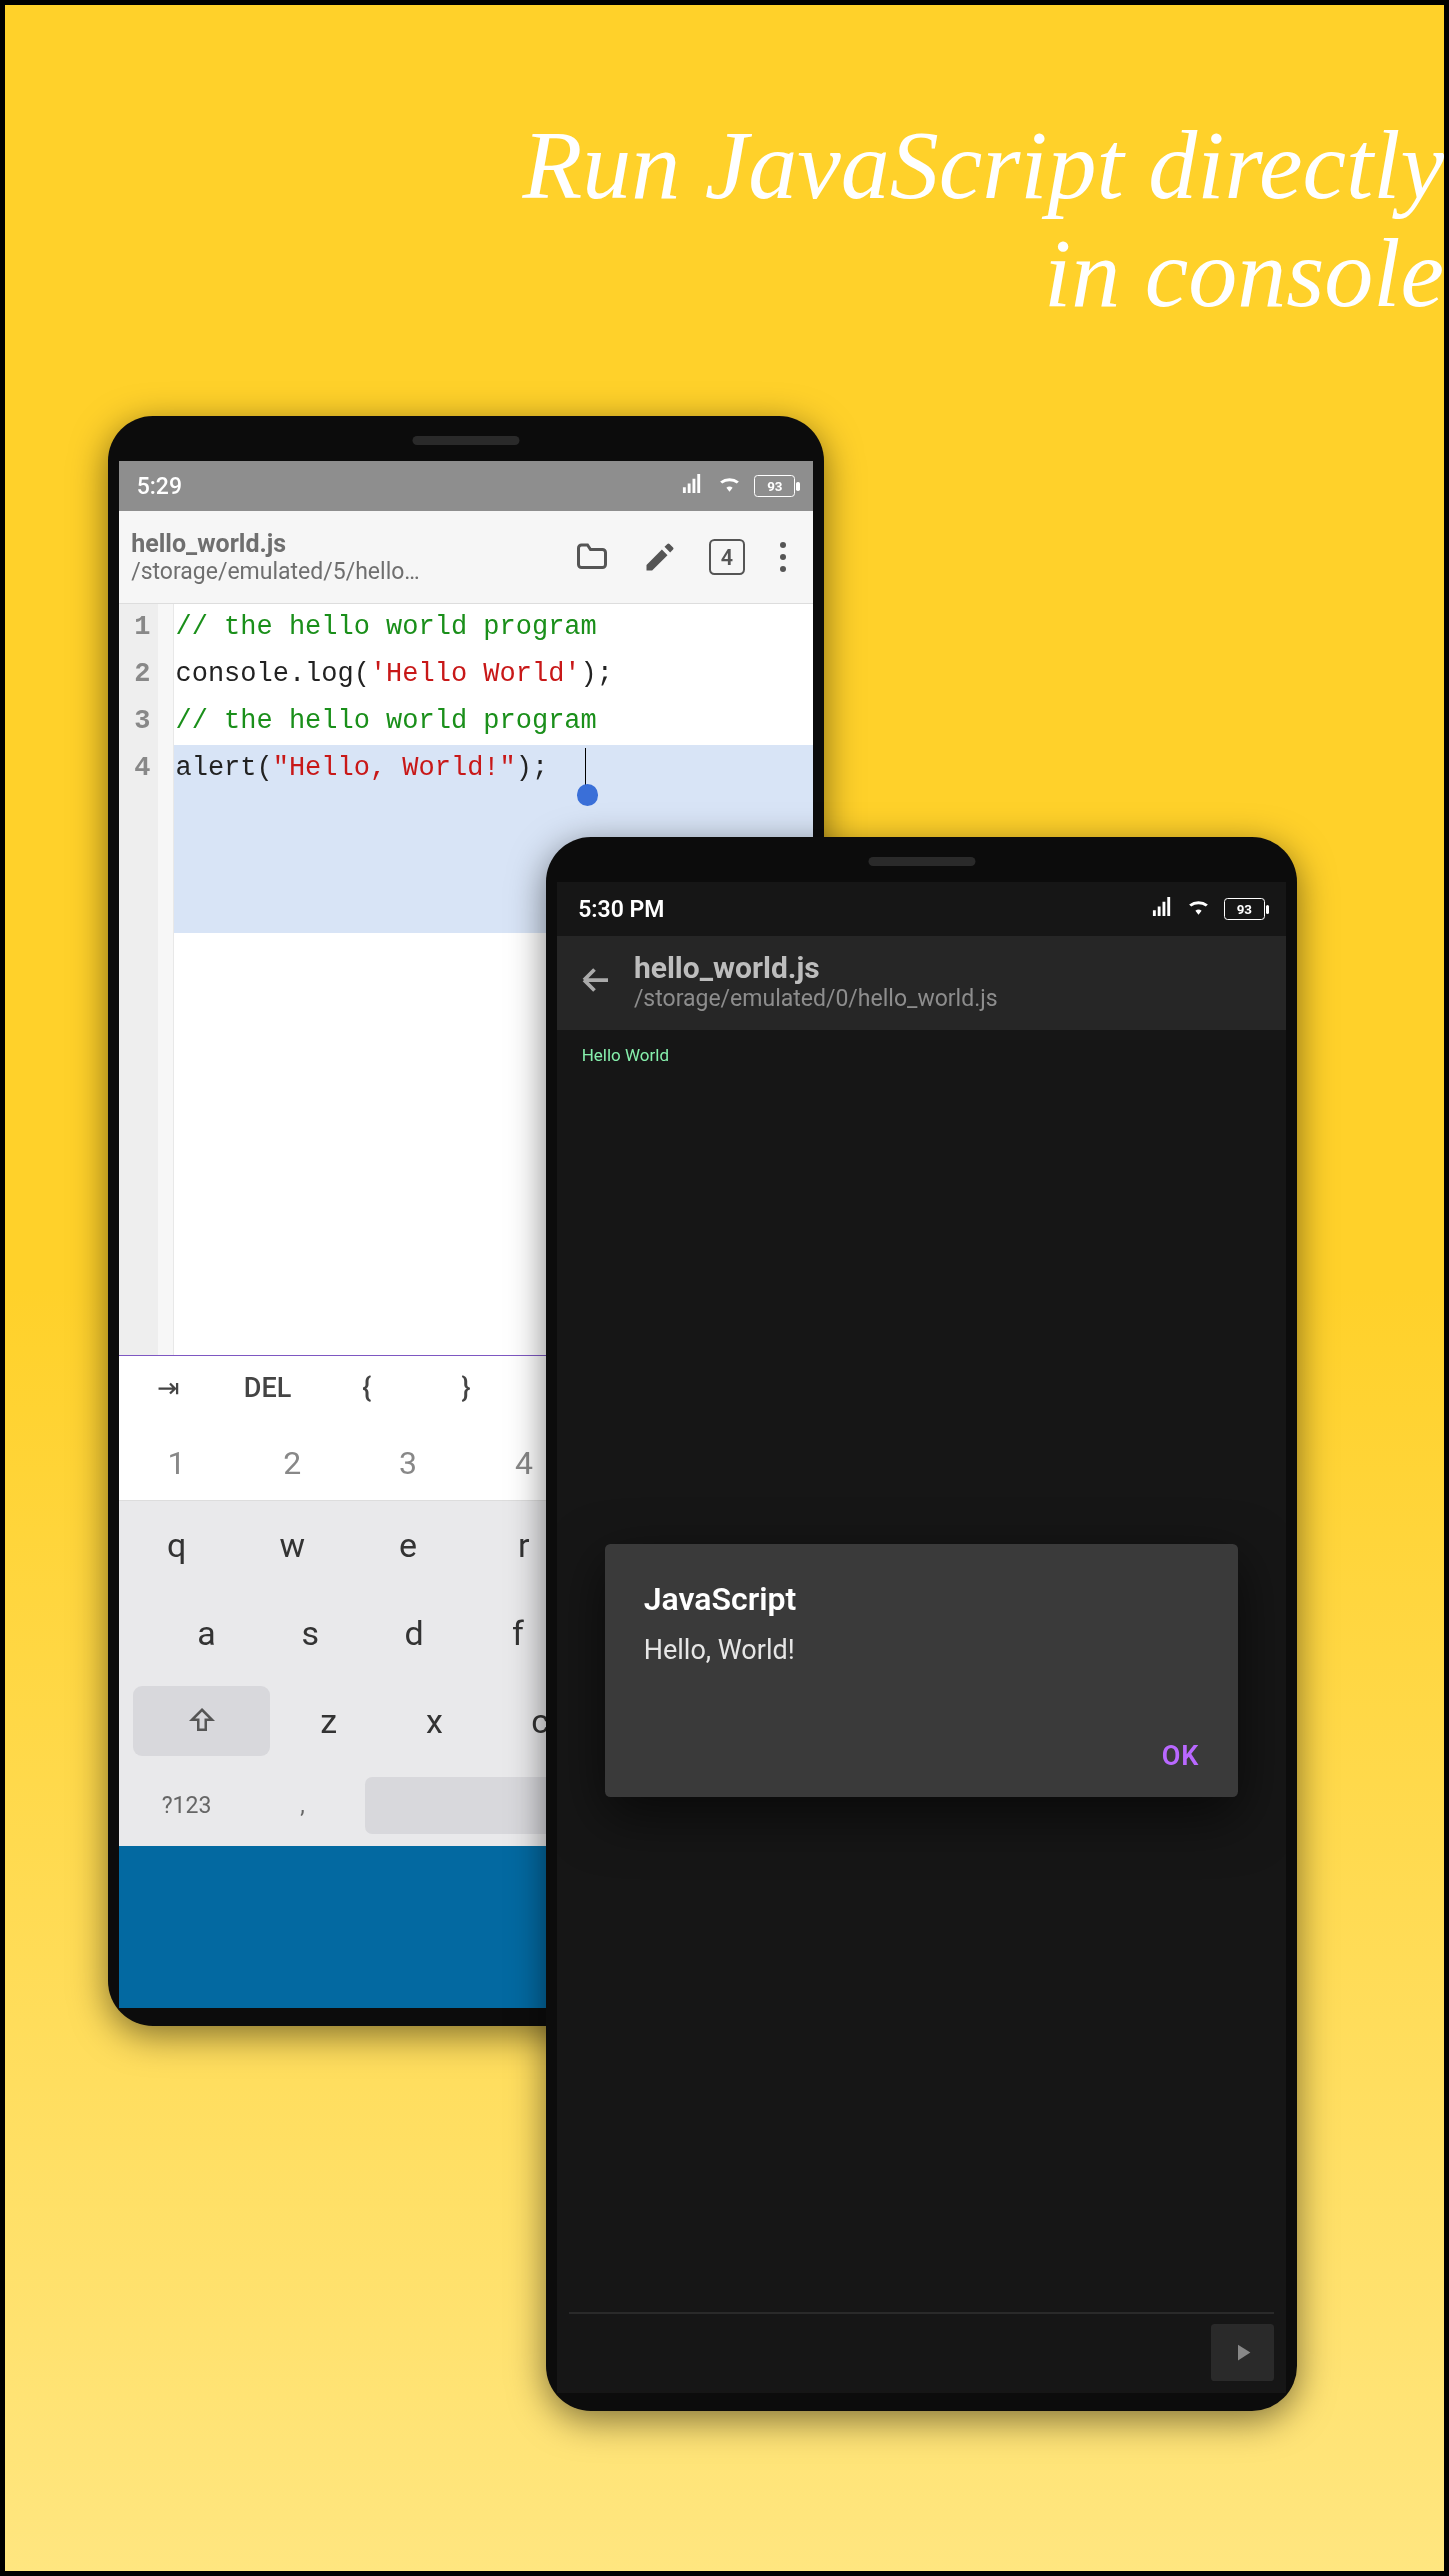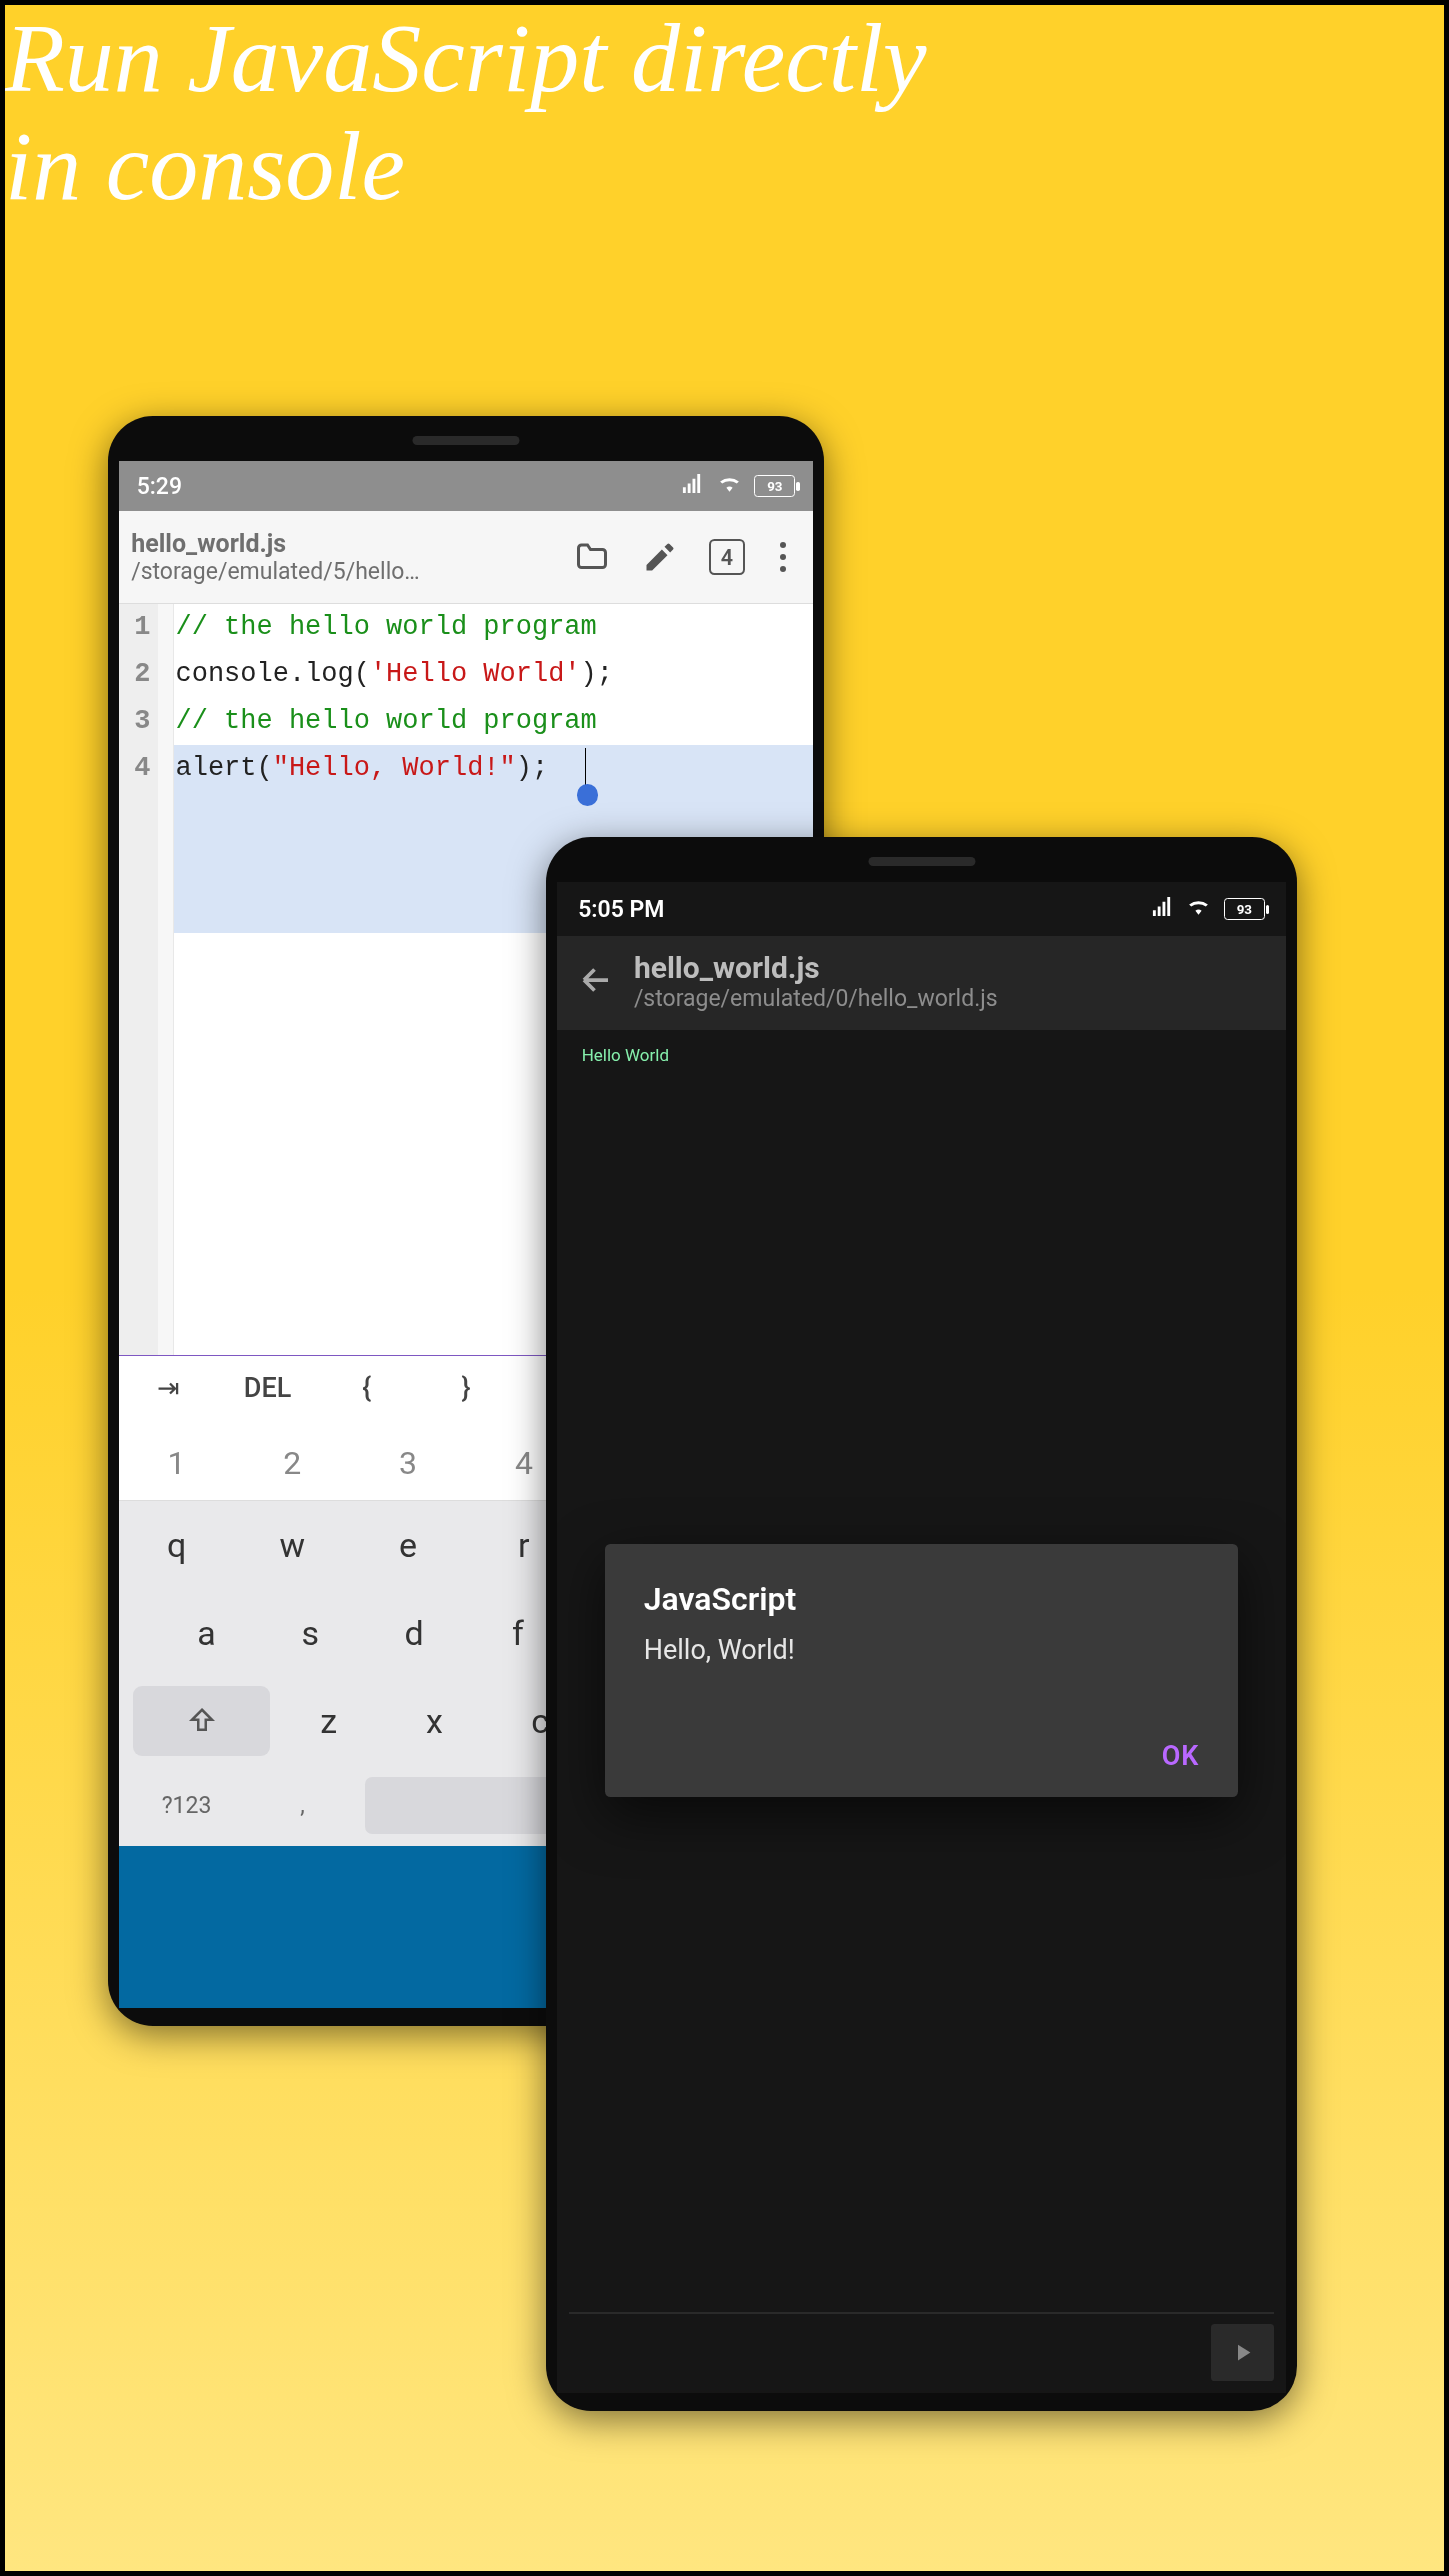--- a/index.html
+++ b/index.html
@@ -6,25 +6,26 @@
   body {
     width: 1449px;
     height: 2576px;
     background: linear-gradient(180deg, #ffd12a 0%, #ffd12a 50%, #ffe680 100%);
     border: 5.4px solid #000;
     position: relative;
     font-family: -apple-system, BlinkMacSystemFont, "Segoe UI", Roboto, sans-serif;
     overflow: hidden;
   }
   .headline {
-    text-align: left;
+    text-align: right;
     color: #fff;
     font-family: "Brush Script MT", cursive;
     font-size: 98px;
     line-height: 1.1;
+    padding-top: 107px;
     font-style: italic;
   }
   
   .phone {
     position: absolute;
     background: #0c0c0c;
     border-radius: 45px;
     box-shadow: 0 9px 36px rgba(0,0,0,0.5);
     overflow: hidden;
   }
@@ -373,21 +374,21 @@
         <div class="space">English</div>
       </div>
     </div>
   </div>
 </div>
 
 <div class="phone phone-b">
   <div class="speaker"></div>
   <div class="screen">
     <div class="b-statusbar">
-      <span>5:05 PM</span>
+      <span>5:30 PM</span>
       <div class="b-status-icons">
         <span>
           <svg viewBox="0 0 24 24" width="23" height="23" fill="currentColor">
               <path d="M2 22h3v-6H2v6zm5 0h3V12H7v10zm5 0h3V7h-3v15zm5 0h3V2h-3v20z"></path>
             </svg>
         </span>
         <span>
           <svg viewBox="0 0 24 24" width="25" height="25" fill="currentColor">
               <path d="M12 20l3-4a5 5 0 00-6 0l3 4zM5 12a12 12 0 0114 0l2-2a15 15 0 00-18 0l2 2z"></path>
             </svg>

